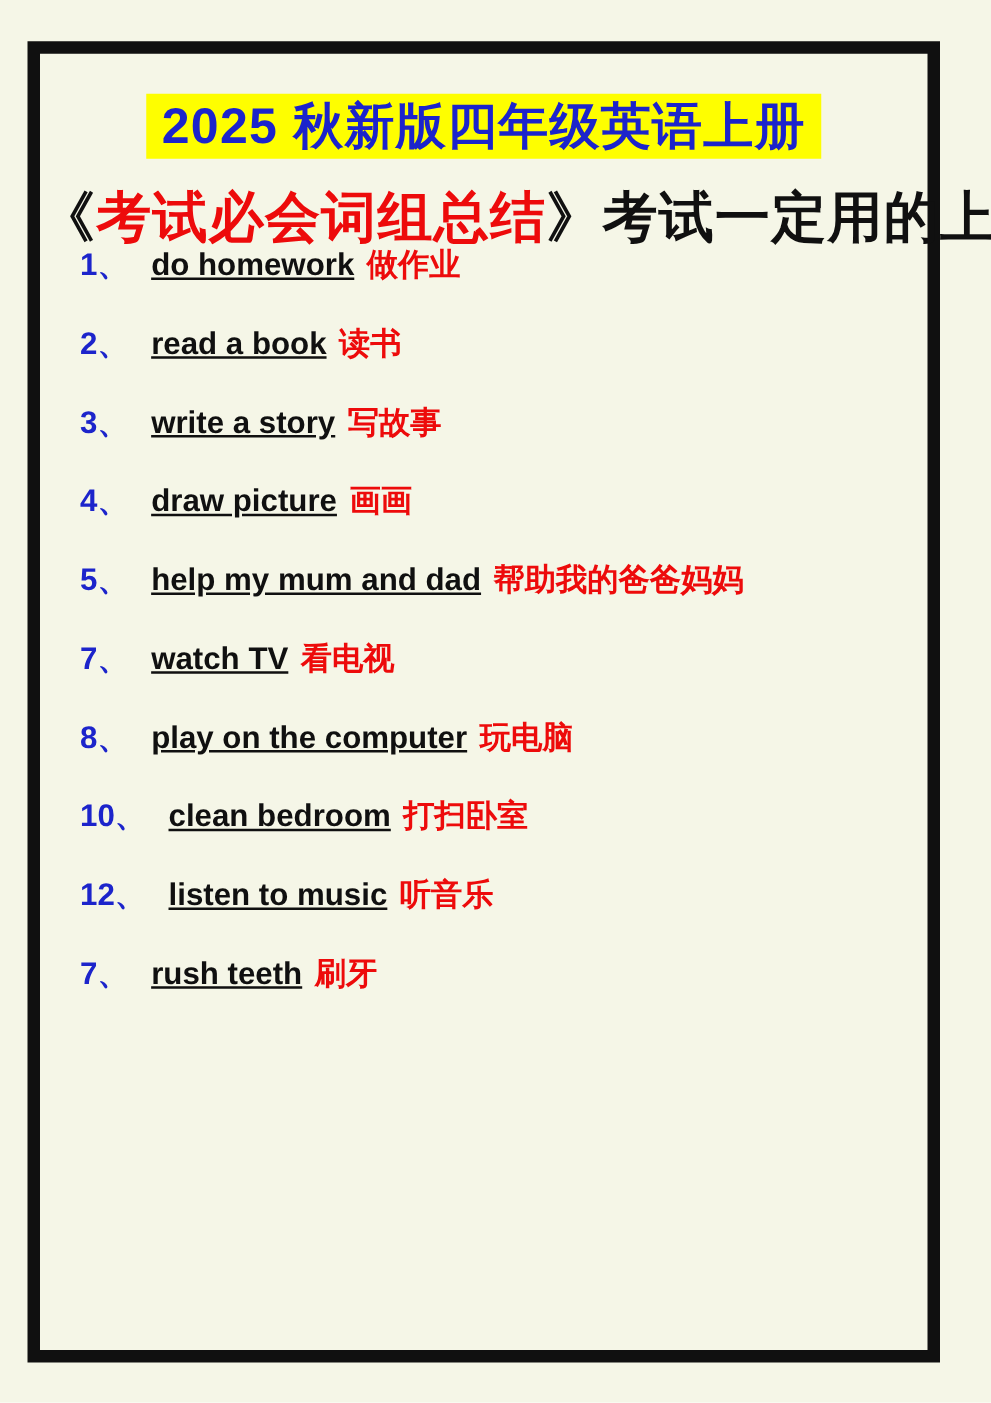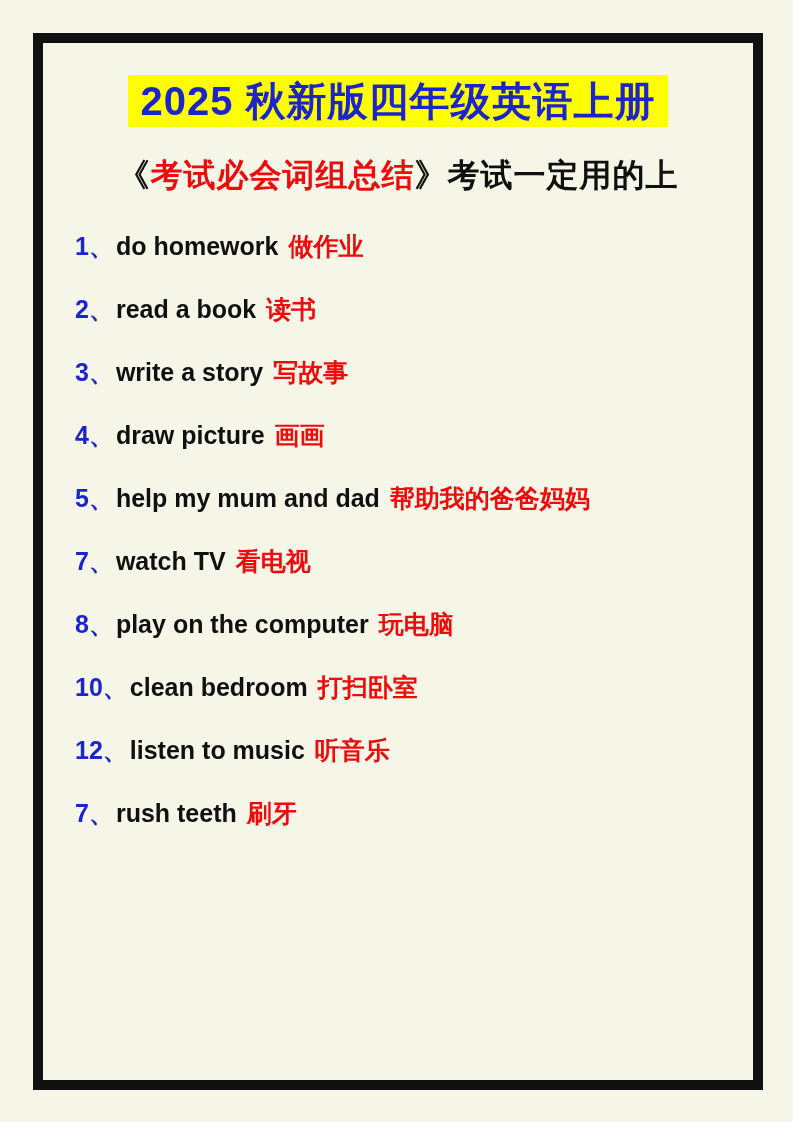--- a/index.html
+++ b/index.html
@@ -8,21 +8,21 @@
   }
   .page {
     position: relative;
     width: 793px;
     height: 1122px;
     background: var(--bg, #f5f6e7);
     overflow: hidden;
   }
   .frame {
     position: absolute;
-    left: 33px;
+    left: 22px;
     top: 33px;
     width: 730px;
     height: 1057px;
     border: 10px solid var(--ink, #101010);
     padding: 32px 0 0 0;
   }
   .title-line {
     text-align: center;
     margin-bottom: 24px;
   }
@@ -31,41 +31,40 @@
     background: var(--yellow, #fefe00);
     color: var(--blue, #1c24cb);
     font-size: 40px;
     font-weight: bold;
     line-height: 52px;
     padding: 0 12px;
     letter-spacing: 1px;
   }
   .subtitle-line {
     text-align: center;
-    font-size: 32px;
+    font-size: 44px;
     font-weight: bold;
     color: var(--ink, #101010);
     line-height: 48px;
-    margin-bottom: 34px;
     letter-spacing: 1px;
     white-space: nowrap;
   }
   .subtitle-line .red { color: var(--red, #ed0b0b); }
   .list {
     padding-left: 32px;
   }
   .row {
     font-size: 25px;
     font-weight: bold;
     line-height: 26px;
     margin-bottom: 37px;
     white-space: nowrap;
   }
   .row .num { color: var(--blue, #1c24cb); }
-  .row .en  { color: var(--ink, #101010); margin-left: 2px; }
+  .row .en  { color: var(--ink, #101010); margin-left: 18px; text-decoration: underline; }
   .row .zh  { color: var(--red, #ed0b0b); margin-left: 10px; }
 </style>
 </head>
 <body>
 
 <div class="page">
   <div class="frame">
 
     <div class="title-line">
       <span class="title-hl">2025 秋新版四年级英语上册</span>

